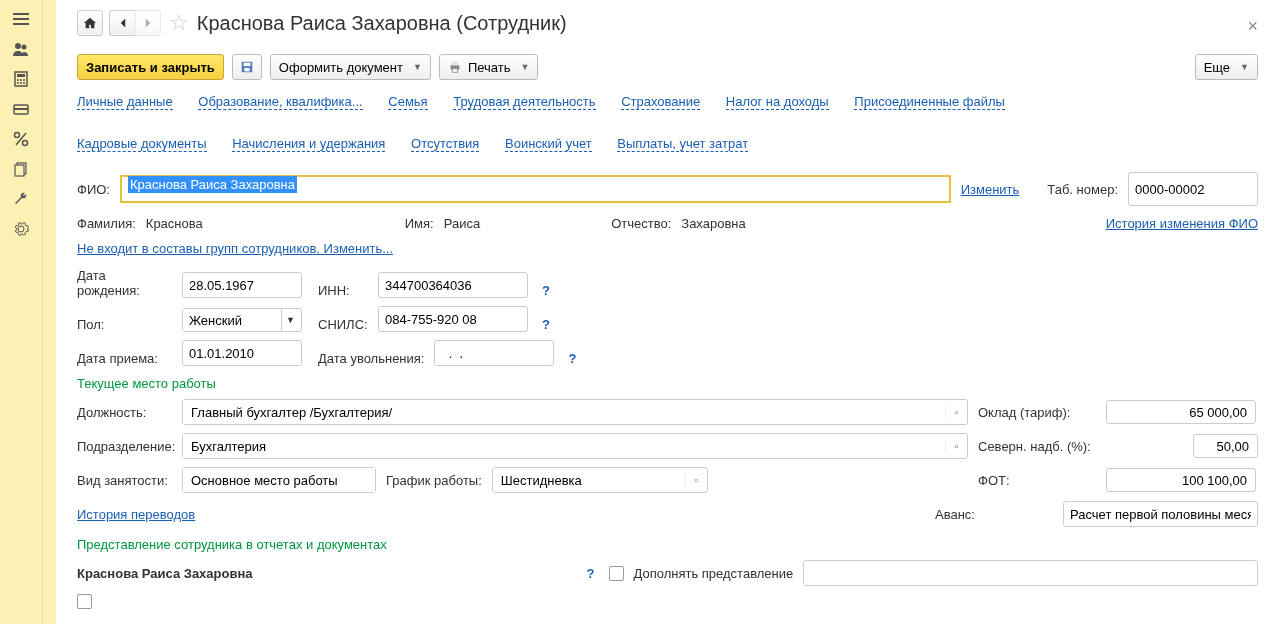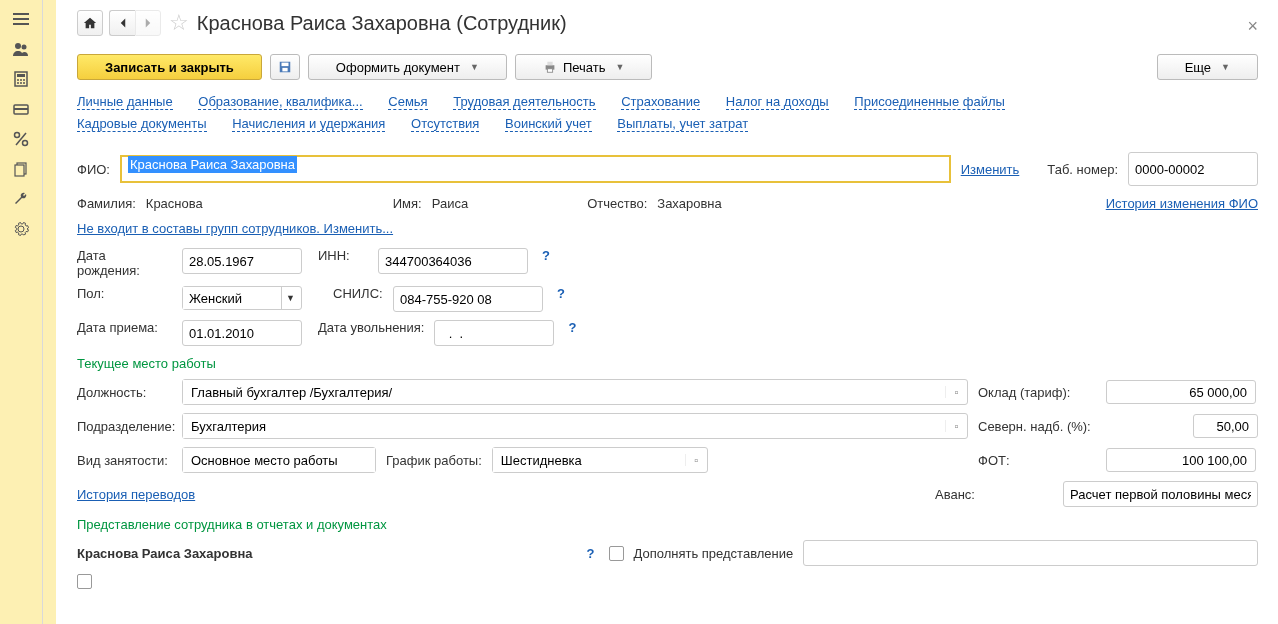--- a/index.html
+++ b/index.html
@@ -19,42 +19,42 @@
 .nav-btns { display: flex; gap: 6px; }
 .nav-btn { width: 26px; height: 26px; border: 1px solid #ccc; border-radius: 3px; background: linear-gradient(#fff,#f0f0f0); display: flex; align-items: center; justify-content: center; cursor: pointer; }
 .nav-btn-group { display: flex; }
 .nav-btn-group .nav-btn:first-child { border-radius: 3px 0 0 3px; border-right: none; }
 .nav-btn-group .nav-btn:last-child { border-radius: 0 3px 3px 0; }
 .star-icon { color: #ccc; font-size: 22px; cursor: pointer; }
 .page-title { font-size: 20px; font-weight: normal; }
 .close-x { position: absolute; top: 16px; right: 20px; font-size: 18px; color: #888; cursor: pointer; }
 
 .toolbar { display: flex; gap: 8px; margin-bottom: 14px; align-items: center; }
-.btn { height: 26px; padding: 0 27px; border: 1px solid #bbb; border-radius: 3px; background: linear-gradient(#fff,#eee); display: inline-flex; align-items: center; gap: 6px; cursor: pointer; font-size: 13px; }
+.btn { height: 26px; padding: 0 8px; border: 1px solid #bbb; border-radius: 3px; background: linear-gradient(#fff,#eee); display: inline-flex; align-items: center; gap: 6px; cursor: pointer; font-size: 13px; }
 .btn-primary { background: linear-gradient(#ffe968,#f5cf3e); border-color: #c9a73a; font-weight: bold; }
 .btn-icon { width: 30px; justify-content: center; padding: 0; }
 .btn .caret { font-size: 9px; color: #666; margin-left: 4px; }
 .toolbar-right { margin-left: auto; }
 
-.tab-links { margin-bottom: 0; }
+.tab-links { margin-bottom: 20px; }
 .tab-link { color: #1a5fb4; text-decoration: none; border-bottom: 1px dashed #1a5fb4; margin-right: 22px; font-size: 13px; cursor: pointer; display: inline-block; margin-bottom: 6px; }
 
 .form-row { display: flex; align-items: center; margin-bottom: 10px; gap: 10px; min-height: 26px; }
 .form-label { color: #333; font-size: 13px; }
 .fio-input { flex: 1; height: 28px; border: 2px solid #e8c13a; background: #fff; padding: 0 6px; font-size: 13px; }
 .fio-input .selected { background: #3390ff; color: #fff; padding: 1px 2px; }
 .link { color: #1a5fb4; text-decoration: underline; cursor: pointer; }
 .short-input { height: 24px; border: 1px solid #ccc; border-radius: 3px; padding: 16px 6px; font-size: 13px; width: 130px; text-align: right; }
 
-.name-parts { display: flex; margin-bottom: 10px; }
+.name-parts { display: flex; gap: 12px; margin-bottom: 10px; }
 .name-part { display: flex; gap: 10px; align-items: center; }
 
 .group-link { color: #1a5fb4; text-decoration: underline; cursor: pointer; font-size: 13px; }
 
-.field-grid { display: flex; align-items: flex-start; gap: 10px; margin-bottom: 8px; }
+.field-grid { display: flex; align-items: flex-end; gap: 10px; margin-bottom: 8px; }
 .input-text { height: 24px; border: 1px solid #ccc; border-radius: 3px; padding: 12px 6px; font-size: 13px; }
 .input-select { height: 24px; border: 1px solid #ccc; border-radius: 3px; display: flex; align-items: center; }
 .input-select input { border: none; height: 22px; padding: 0 6px; font-size: 13px; outline: none; }
 .input-select .dropdown-caret { width: 18px; text-align: center; border-left: 1px solid #ccc; font-size: 9px; cursor: pointer; height: 100%; display: flex; align-items: center; justify-content: center; }
 .help-q { color: #1a5fb4; cursor: pointer; font-weight: bold; padding: 0 4px; }
 
 .section-title { color: #009640; font-size: 13px; margin: 10px 0 8px; }
 
 .wide-row { display: flex; align-items: center; gap: 10px; margin-bottom: 8px; }
 .wide-input-wrap { flex: 1; display: flex; align-items: center; border: 1px solid #ccc; border-radius: 3px; height: 26px; }
@@ -249,21 +249,21 @@
       <input class="input-text w-150" value="344700364036" style="">
       <span class="help-q">?</span>
     </div>
 
     <div class="field-grid">
       <span class="form-label w-95">Пол:</span>
       <div class="input-select w-120">
         <input style="width: 98px;" value="Женский">
         <span class="dropdown-caret">▼</span>
       </div>
-      <span class="form-label" style="margin-left:21px;min-width:50px">СНИЛС:</span>
+      <span class="form-label" style="margin-left:6px;min-width:50px">СНИЛС:</span>
       <input class="input-text w-150" value="084-755-920 08" style="">
       <span class="help-q">?</span>
     </div>
 
     <div class="field-grid">
       <span class="form-label w-95">Дата приема:</span>
       <input class="input-text w-120" value="01.01.2010" style="">
       <span class="form-label" style="margin-left:6px">Дата увольнения:</span>
       <input class="input-text w-120" value="  .  .    " style="">
       <span class="help-q">?</span>

